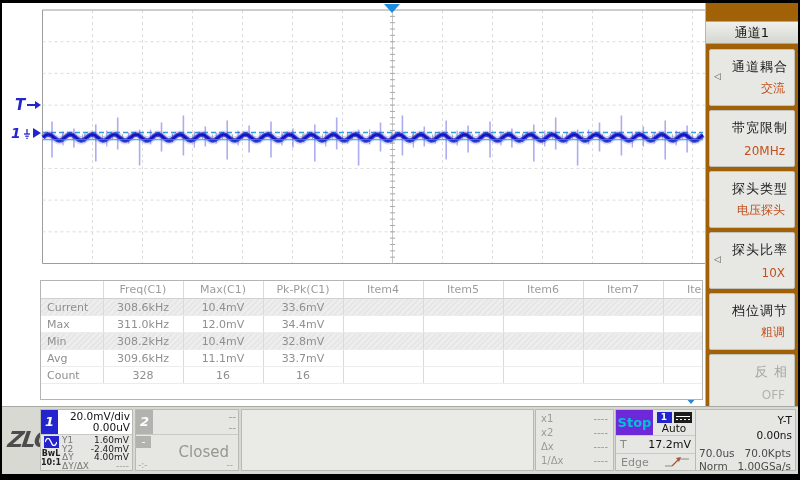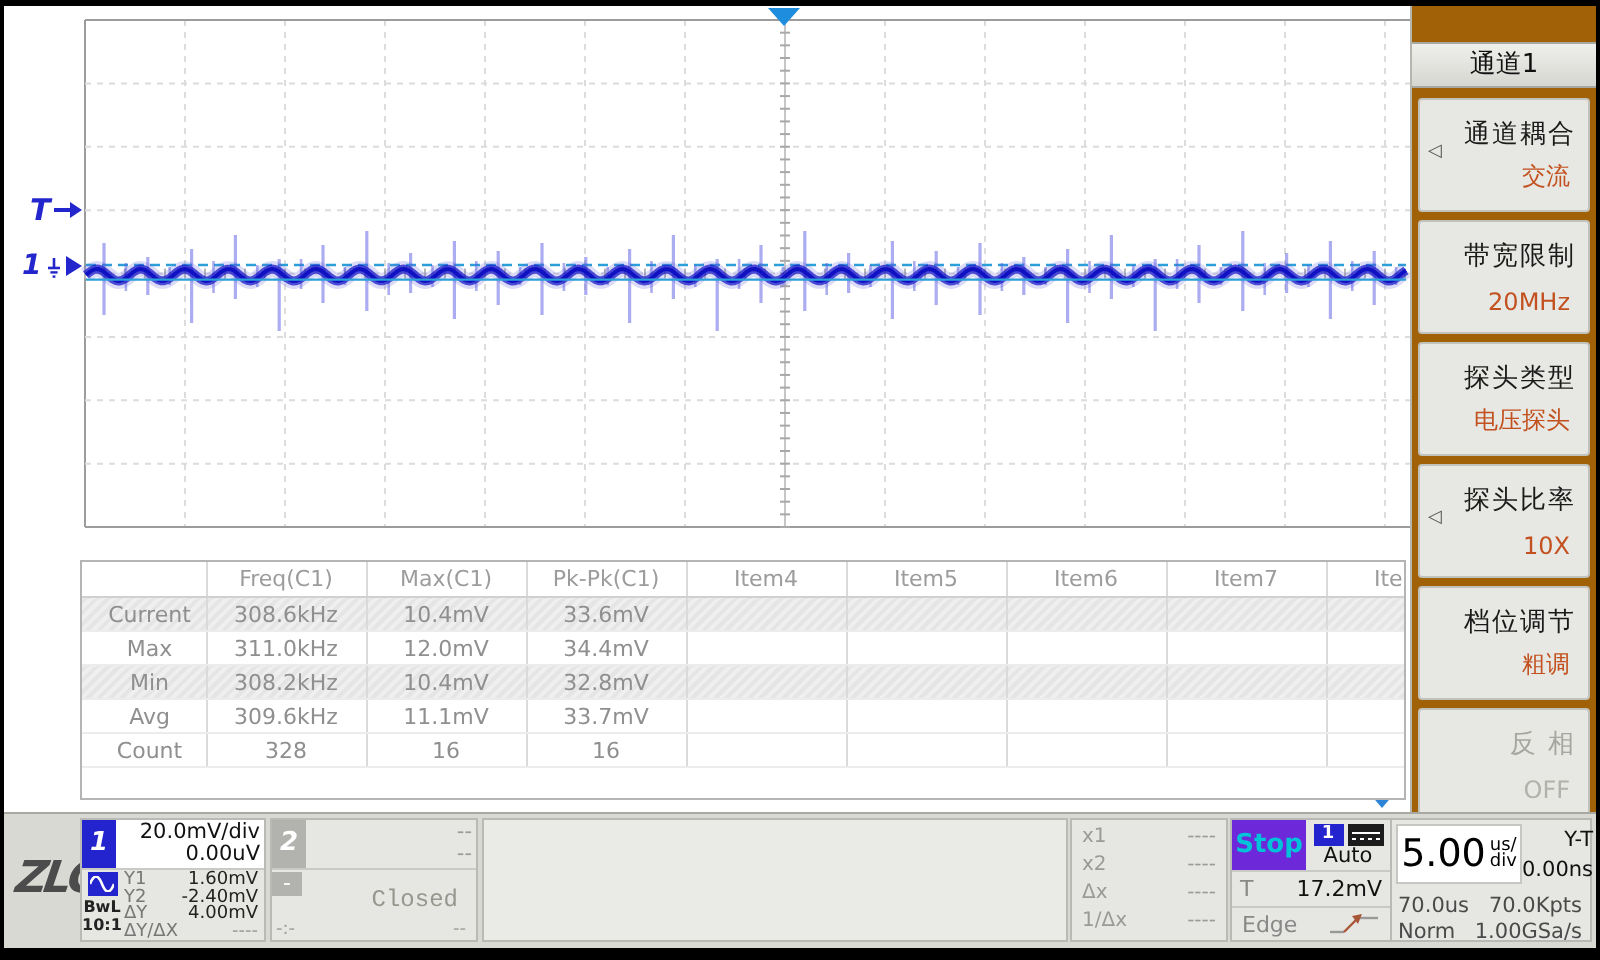--- a/index.html
+++ b/index.html
@@ -20,21 +20,21 @@
   #scroll-arrow{position:absolute;left:681px;top:387px;}
 
   
   #meas-table{position:absolute;left:38px;top:277px;width:663px;height:120px;overflow:hidden;
     border:1px solid #b4b4b4;background:#fff;box-sizing:border-box;}
   #meas-table table{border-collapse:collapse;table-layout:fixed;width:702px;font-size:11px;color:#8f8f8f;}
   #meas-table th{font-weight:normal;color:#9c9c9c;height:17px;border-bottom:1px solid #d0d0d0;}
   #meas-table th,#meas-table td{border-right:1px solid #dadada;padding:0;text-align:center;
     overflow:hidden;white-space:nowrap;}
   #meas-table td{height:16px;border-bottom:1px solid #ececec;}
-  #meas-table td.rowlabel{text-align:center;padding-left:6px;}
+  #meas-table td.rowlabel{text-align:left;padding-left:6px;}
   #meas-table tr.striped td{background:repeating-linear-gradient(135deg,#e5e5e5 0 2px,#efefef 2px 4px);}
 
   
   #menu{position:absolute;left:703px;top:0;width:93px;height:403px;background:#a16207;
     border-left:1px solid #b6b6b0;box-sizing:border-box;}
   #menu-header{margin-top:18px;height:21px;line-height:21px;text-align:center;font-size:13px;color:#111;
     background:linear-gradient(#efefec,#d6d6d1);border-top:1px solid #a8a8a2;border-bottom:1px solid #a8a8a2;}
   #menu-cards{padding:5px 3px 0 3px;}
   .menu-card{position:relative;height:55px;margin-bottom:4px;background:#e7e7e3;
     border:1px solid #c2c2bc;border-radius:2px;}
@@ -67,21 +67,21 @@
     font-size:8px;font-weight:bold;color:#222;flex:none;text-align:center;}
   .ac-badge{width:15px;height:12px;background:#2424ce;margin:1px 0;display:flex;
     align-items:center;justify-content:center;flex:none;}
   .cursor-rows{flex:1;font-size:9px;color:#777;padding:1px 3px 0 1px;}
   .crow{display:flex;justify-content:space-between;line-height:8.6px;}
   .crow .cv{color:#222;}
   .crow .cv.dim{color:#9a9a96;}
   #ch2-low{position:relative;height:36px;}
   .minus-badge{position:absolute;left:0;top:1px;width:15px;height:12px;background:#b2b2ae;
     color:#fff;font-size:11px;line-height:11px;text-align:center;}
-  #ch2-closed{position:absolute;right:9px;top:8px;font-size:12px;color:#97978f;font-family:Liberation Mono, monospace;}
+  #ch2-closed{position:absolute;right:9px;top:8px;font-size:15px;color:#97978f;}
   #ch2-bot{position:absolute;left:2px;right:5px;bottom:1px;display:flex;
     justify-content:space-between;font-size:9px;color:#a0a09a;}
 
   #empty-block{left:239px;width:293px;background:#eaeae6;}
 
   #cursor-block{left:533px;width:79px;font-size:10px;color:#9a9a96;padding-top:2px;}
   .xrow{display:flex;justify-content:space-between;padding:0 5px;line-height:14px;}
 
   #trigger-block{left:613px;width:81px;}
   .trg-top{display:flex;height:25px;border-bottom:1px solid #c9c9c5;}
@@ -569,27 +569,20 @@
           <line x1="1" y1="10" x2="8" y2="10" stroke="#999" stroke-width="1.2"></line>
           <line x1="16" y1="3" x2="25" y2="3" stroke="#999" stroke-width="1.2"></line>
           <line x1="8" y1="10" x2="14" y2="4" stroke="#a85838" stroke-width="1.2"></line>
           <polygon points="12,2 17,1 15,6" fill="#a85838"></polygon>
         </svg>
       </div>
     </div>
 
     <div id="tb-block" class="block">
       <div class="tb-top">
-        <div class="scale-box">
-          <span class="scale-num">5.00</span>
-          <span class="scale-unit">
-            <div>us/</div>
-            <div>div</div>
-          </span>
-        </div>
         <div class="tb-right">
           <div>Y-T</div>
           <div>0.00ns</div>
         </div>
       </div>
       <div class="tb-row">
         <span>70.0us</span>
         <span>70.0Kpts</span>
       </div>
       <div class="tb-row">

